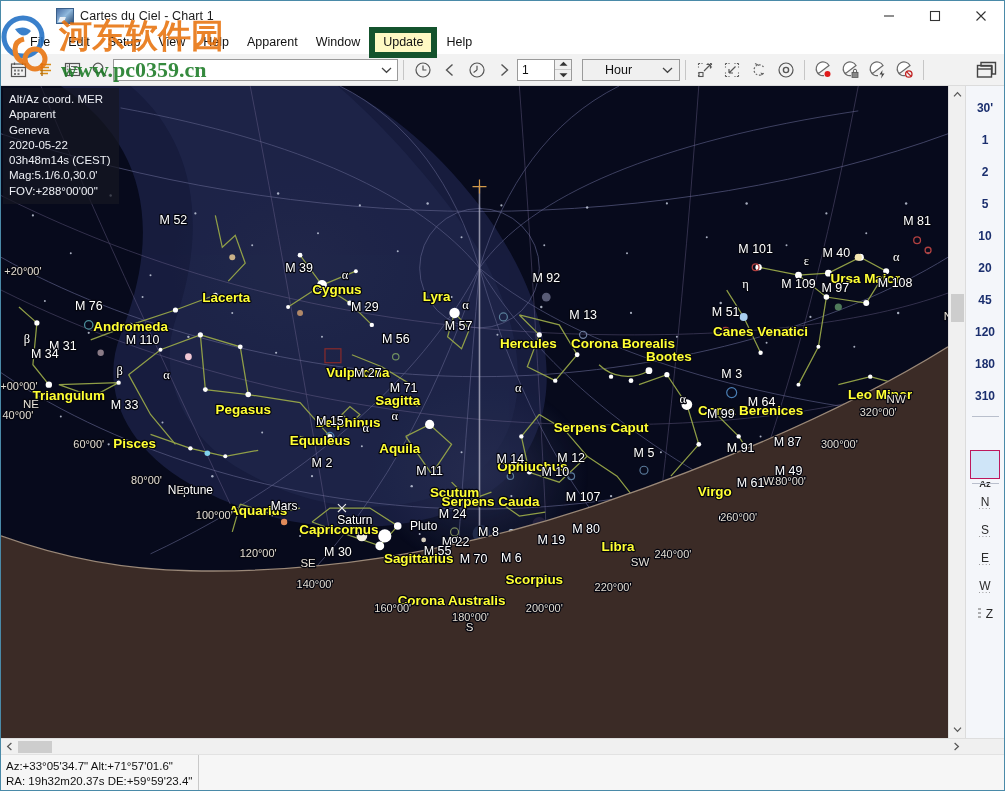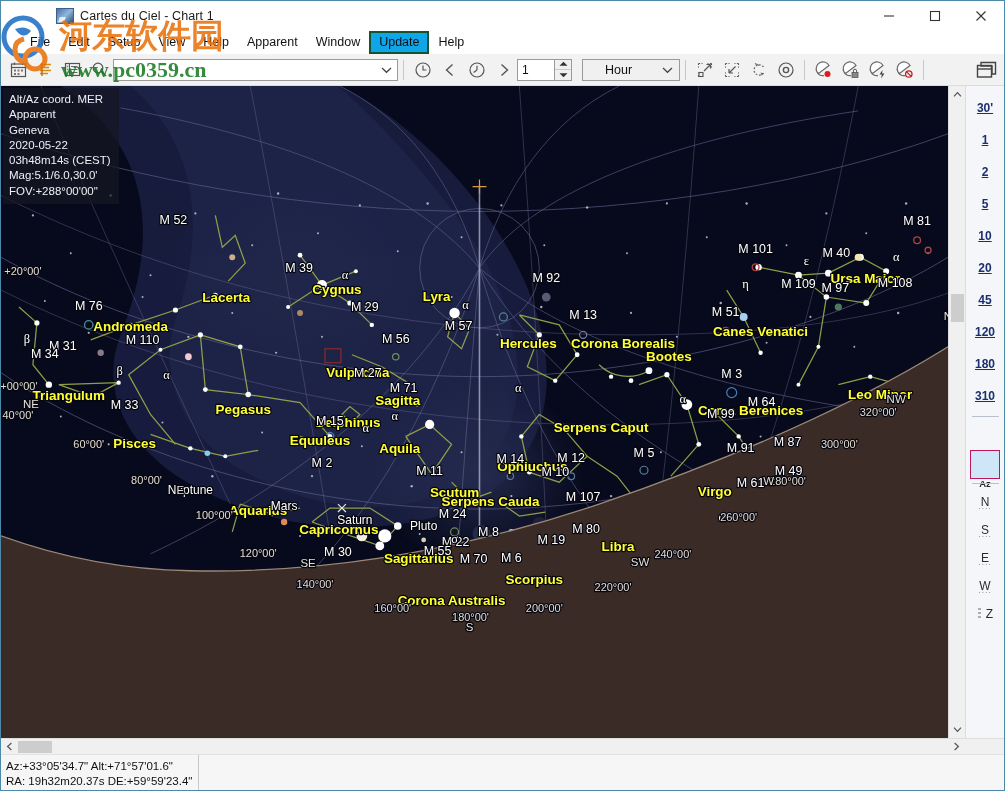--- a/index.html
+++ b/index.html
@@ -63,22 +63,22 @@
     padding-left: 20px;
     position: relative; z-index: 20;
   }
   .menu-item {
     font-size: 12.5px; color: #111;
     padding: 3px 9px 4px 9px;
     line-height: 14px;
     white-space: nowrap;
   }
   .menu-item.active {
-    background: #0ea5e9;
-    border: 2px solid #14532d;
+    background: #fef9c3;
+    border: 6px solid #14532d;
     padding: 2px 8px 3px 8px;
   }
 
   
   .toolbar {
     height: 32px; flex: 0 0 32px;
     background: #f2f2f2;
     border-bottom: 1px solid #dcdcdc;
     display: flex; align-items: center;
     padding: 0 4px;
@@ -171,21 +171,21 @@
     flex: 0 0 39px; width: 39px;
     background: #f4f6fa;
     border-left: 1px solid #dcdcdc;
     display: flex; flex-direction: column; align-items: center;
     padding-top: 6px;
     font-size: 11px;
   }
   .zoom-btn {
     width: 37px; height: 32px;
     display: flex; align-items: center; justify-content: center;
-    color: #1b2f6e; font-weight: bold; font-size: 12px; text-decoration: underline;
+    color: #1b2f6e; font-weight: bold; font-size: 12px;
   }
   .side-div { width: 27px; height: 1px; background: #b9bfcc; margin: 4px 0; }
   .proj-btn {
     width: 30px; height: 29px;
     display: flex; flex-direction: column; align-items: center; justify-content: center;
     color: #2b2b2b; font-size: 9.5px; font-weight: bold; line-height: 9px; gap: 38px;
   }
   .proj-btn.sel { background: #cfe5f8; border: 1px solid #be185d; }
   .dir-btn {
     width: 30px; height: 28px;

